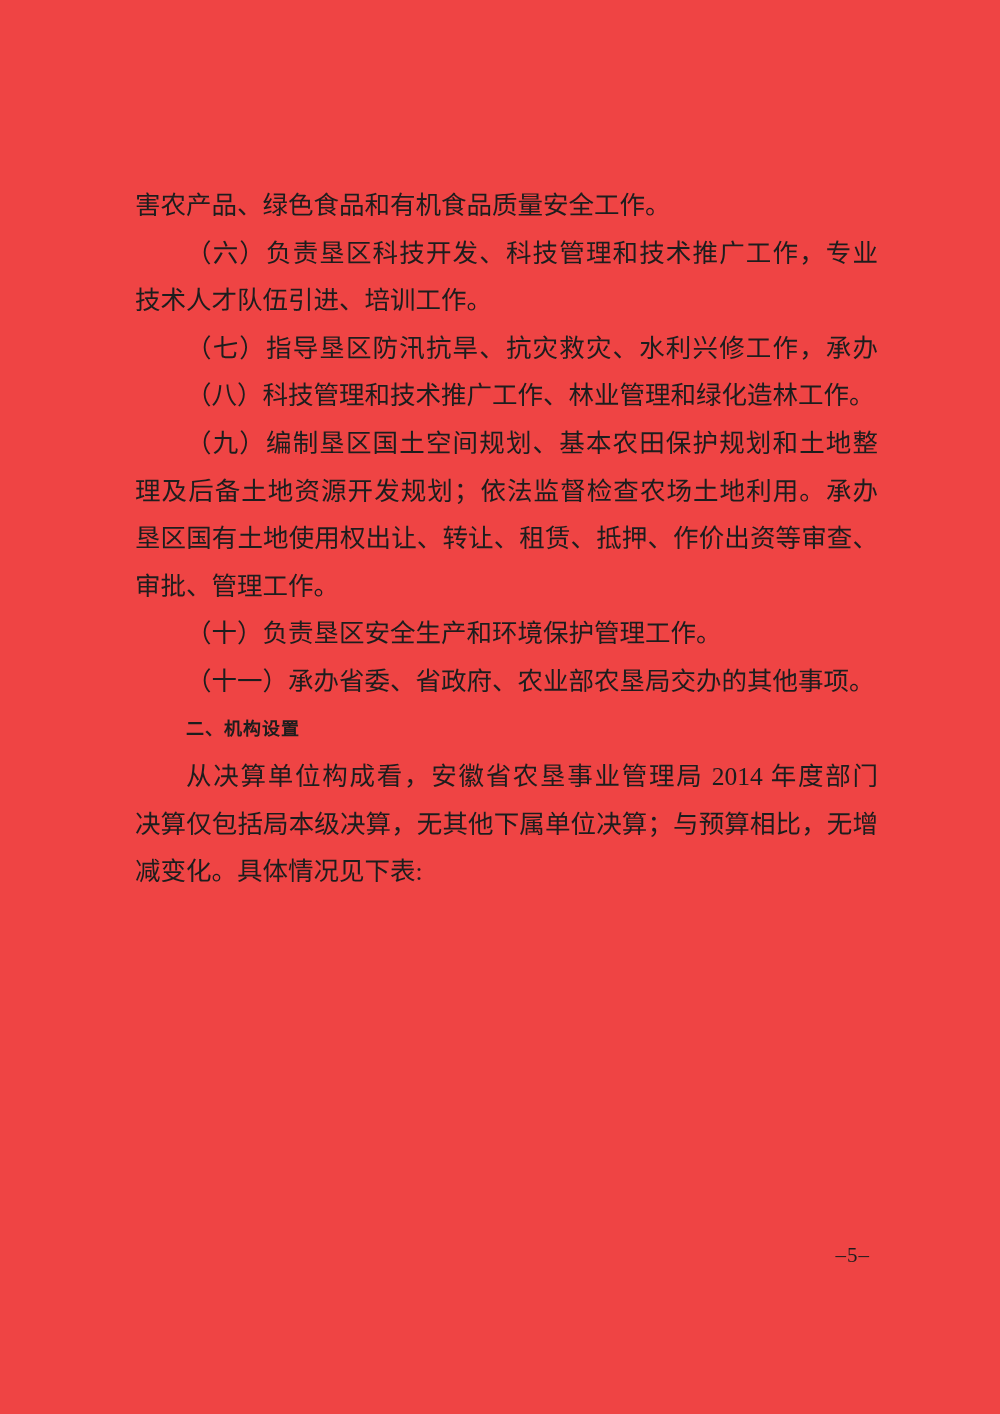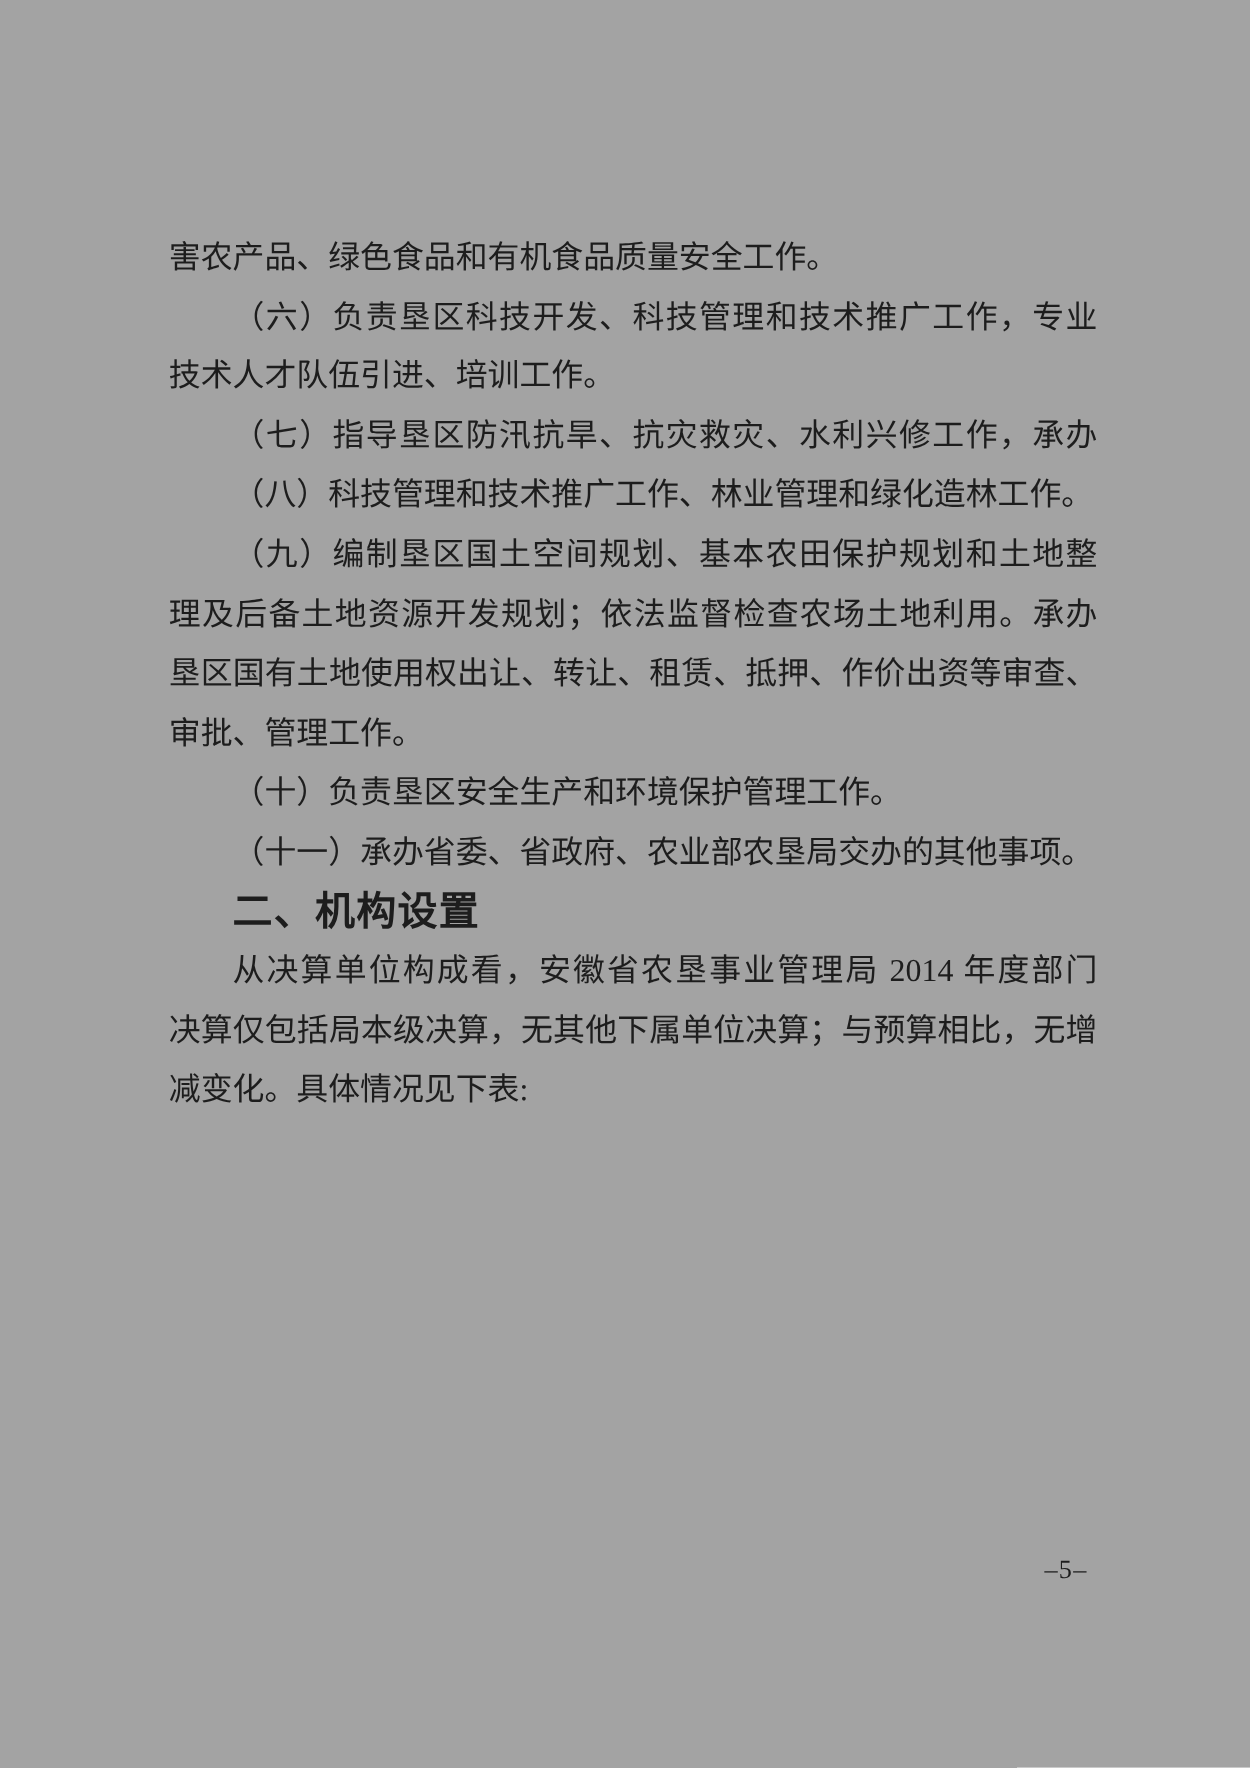--- a/index.html
+++ b/index.html
@@ -1,20 +1,20 @@
 <!DOCTYPE html>
 <html lang="zh-CN"><head>
 <meta charset="utf-8">
 <style>
   html, body { margin: 0; padding: 0; background: #e8e8e8; }
   .page {
     position: relative;
     width: 1000px;
     height: 1414px;
-    background: #a3a3a3;
+    background: #ef4444;
     margin: 0 auto;
     overflow: hidden;
     color: #1d1d1d;
   }
   .content {
     position: absolute;
     left: 135px;
     top: 182px;
     width: 743px;
   }
@@ -27,21 +27,21 @@
     font-size: 25.5px;
     font-weight: 400;
     color: #1d1d1d;
     overflow: visible;
   }
   .indent { text-indent: 51px; }
   .jfull { text-align: justify; text-align-last: justify; }
   .heading {
     font-family: "Liberation Sans", "DejaVu Sans", sans-serif;
     font-weight: 700;
-    font-size: 32px;
+    font-size: 18px;
     letter-spacing: 1px;
   }
   .table-wrap {
     margin-top: 3px;
     padding-left: 61px;
   }
   table.unit-table {
     border-collapse: collapse;
     table-layout: fixed;
     width: 608px;

